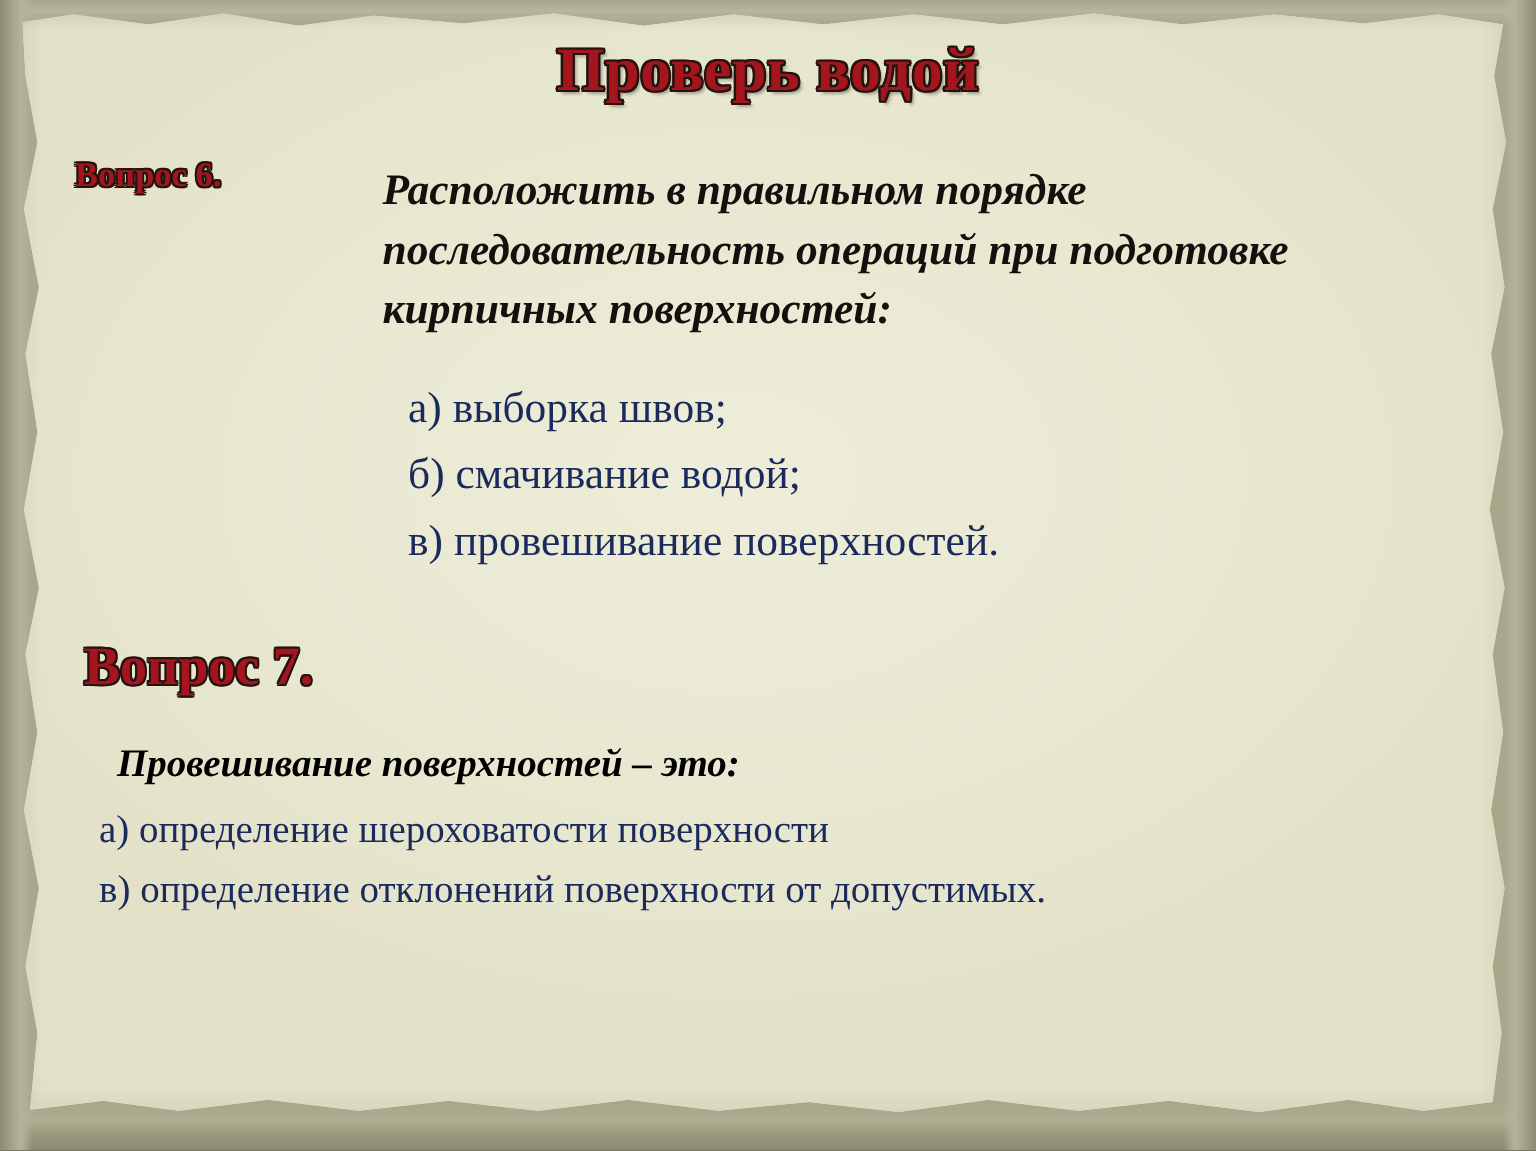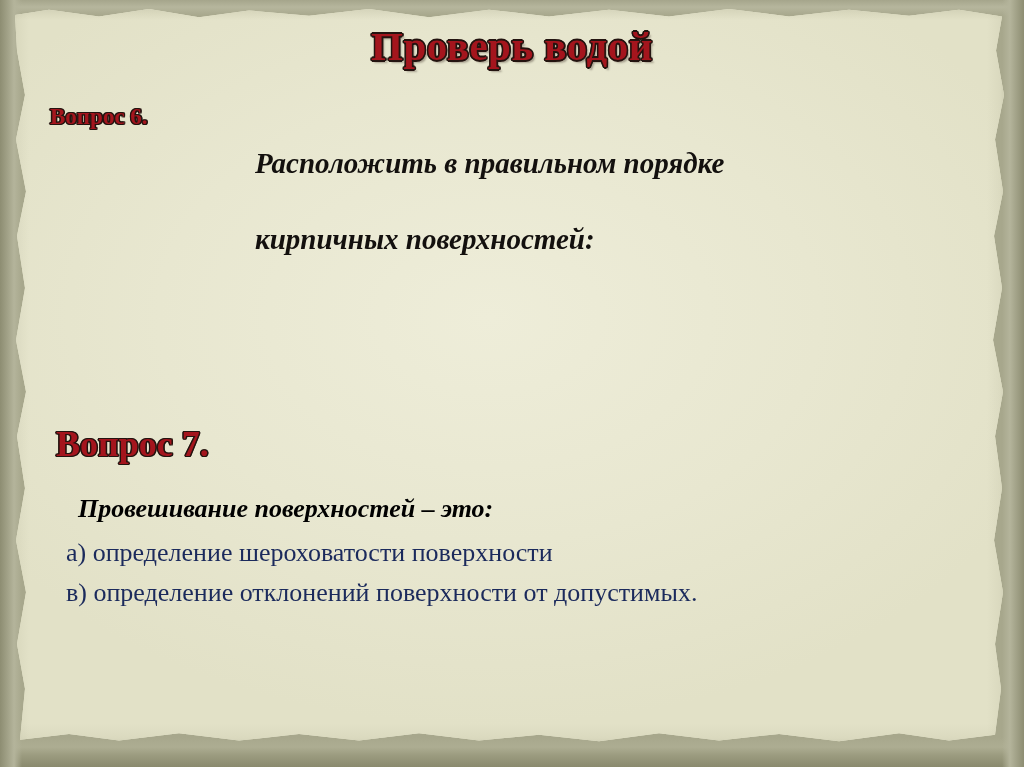--- a/index.html
+++ b/index.html
@@ -124,21 +124,21 @@
     position: absolute;
     left: 255px;
     top: 108px;
     width: 730px;
     font-size: 29px;
     font-weight: 700;
     font-style: italic;
     line-height: 1.37;
     color: #13100e;
   }
-  .q6-stem span { display: block; white-space: nowrap; margin-top: 36px; }
+  .q6-stem span { display: block; white-space: nowrap; }
 
   
   .q6-options {
     position: absolute;
     left: 272px;
     top: 250px;
     font-size: 29px;
     line-height: 1.53;
     color: #1b2a5c;
   }
@@ -199,23 +199,29 @@
   </div>
 
   <div class="content">
 
     <div class="slide-title">Проверь водой</div>
 
     <div class="q6-label">Вопрос 6.</div>
 
     <div class="q6-stem">
       <span>Расположить в правильном порядке</span>
+      <span>последовательность операций при подготовке</span>
       <span>кирпичных поверхностей:</span>
     </div>
 
+    <div class="q6-options">
+      <span>а) выборка швов;</span>
+      <span>б) смачивание водой;</span>
+      <span>в) провешивание поверхностей.</span>
+    </div>
 
     <div class="q7-label">Вопрос 7.</div>
 
     <div class="q7-stem">Провешивание поверхностей  – это:</div>
 
     <div class="q7-options">
       <span>а) определение шероховатости поверхности</span>
       <span>в) определение отклонений поверхности от допустимых.</span>
     </div>
 

